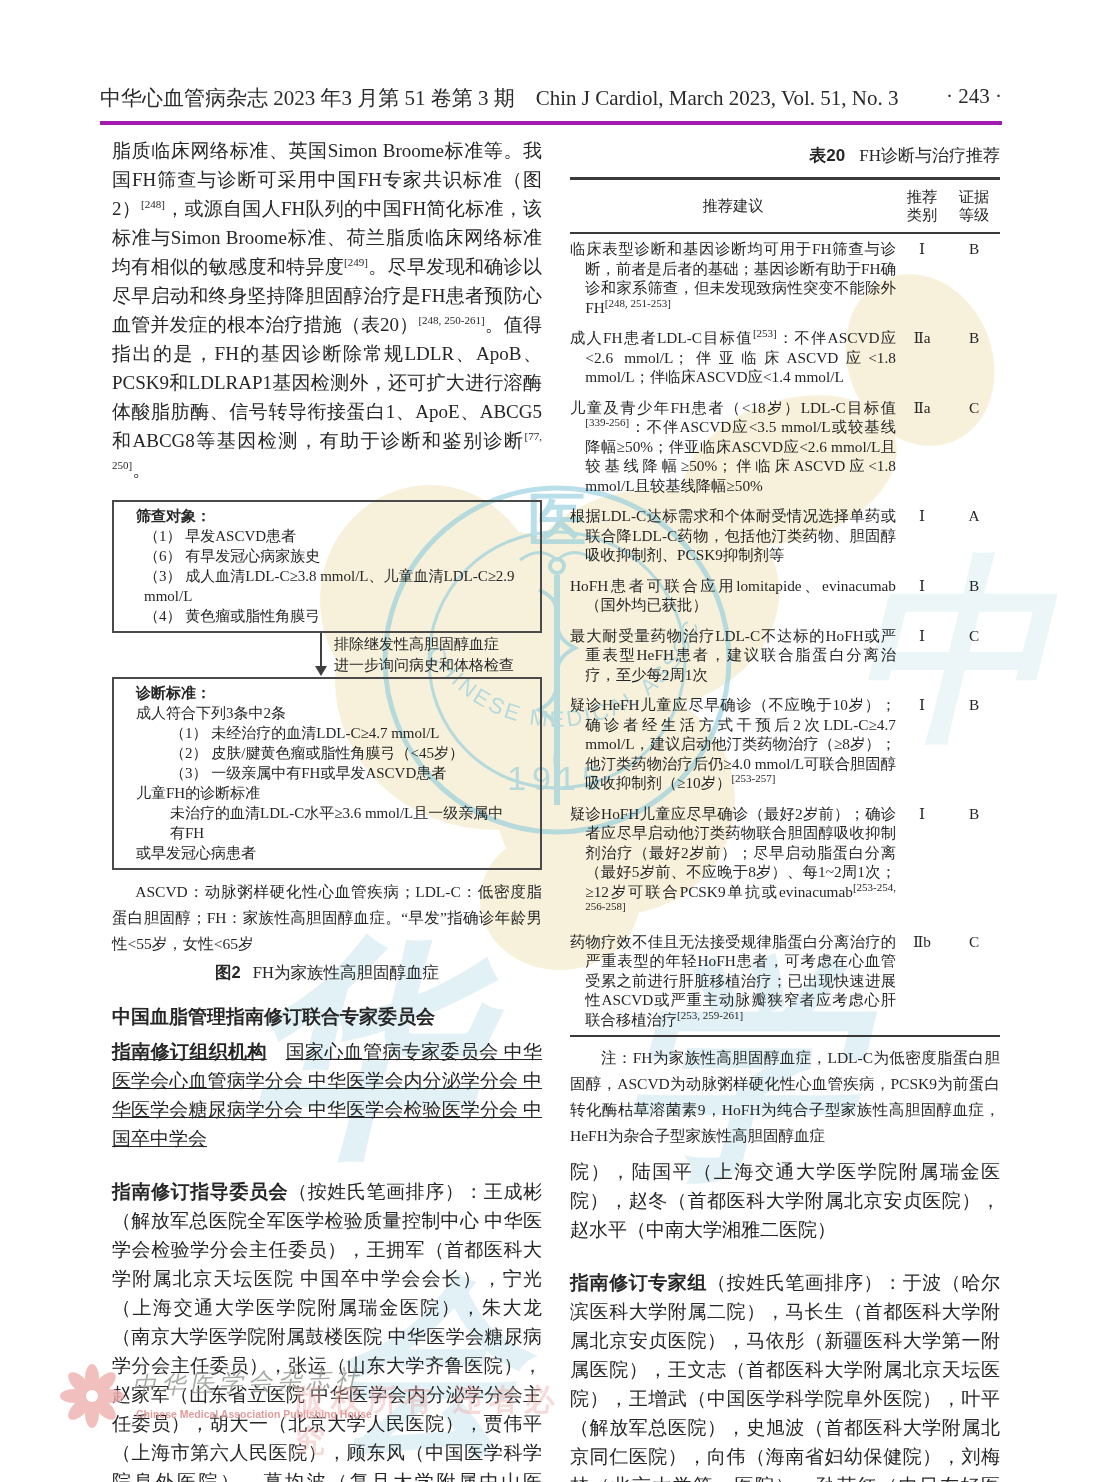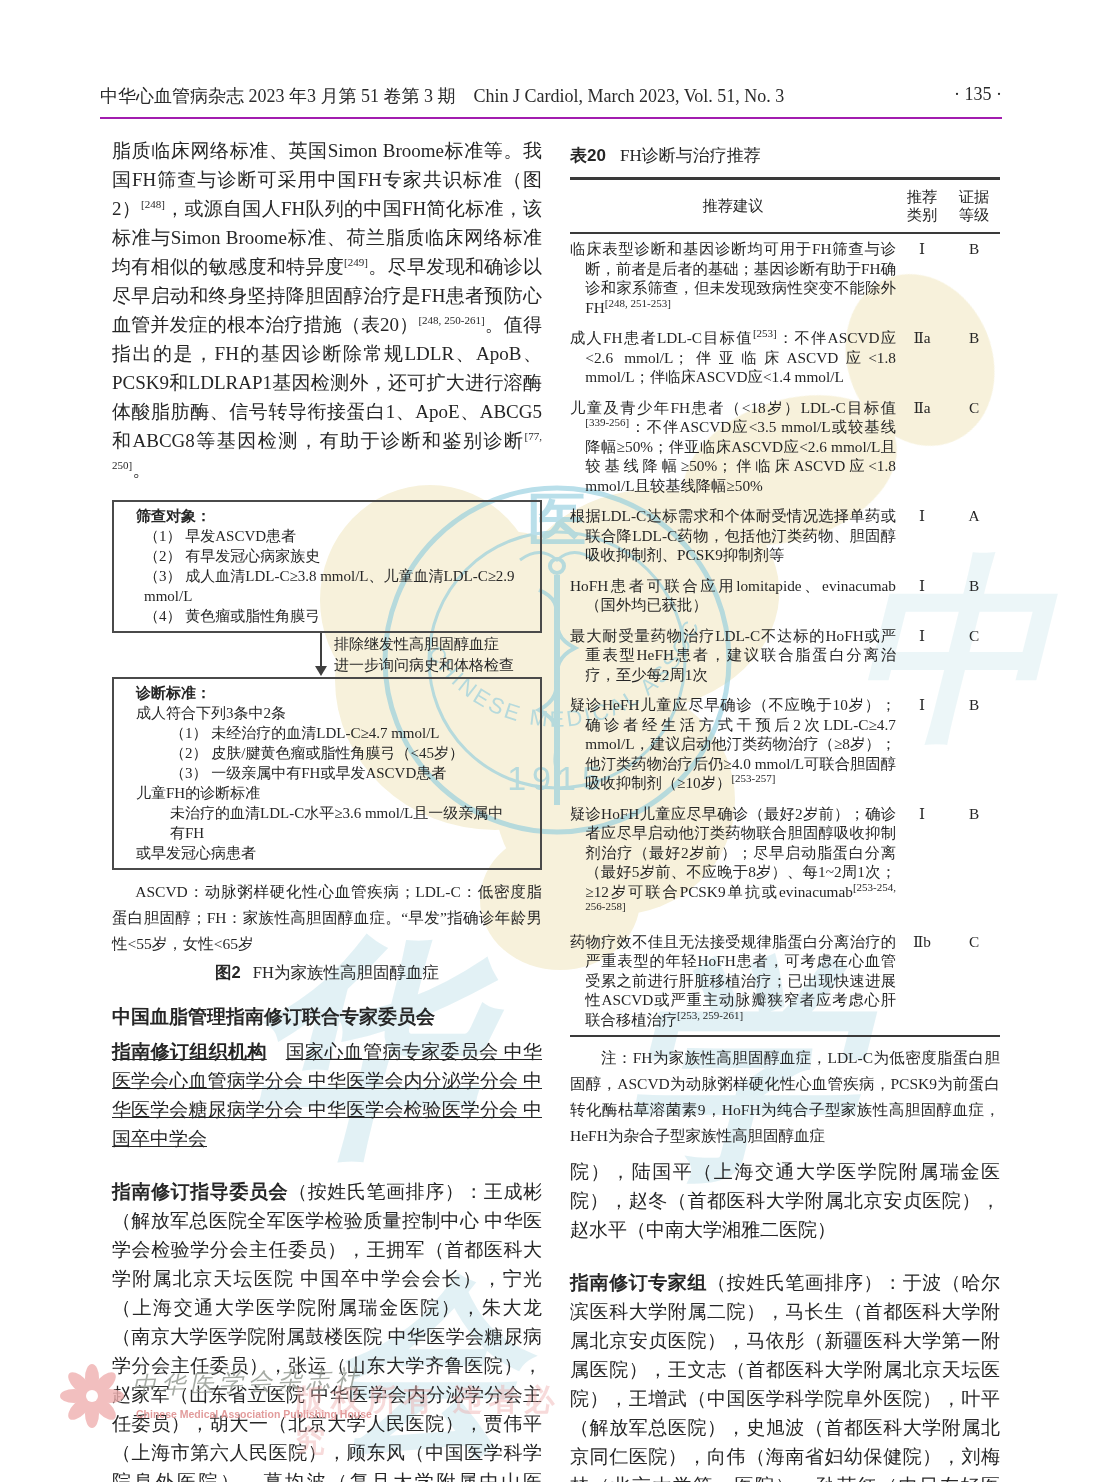--- a/index.html
+++ b/index.html
@@ -3,21 +3,21 @@
 <meta charset="utf-8">
 <style>
   html,body{margin:0;padding:0;background:#e8e8e8;}
   .page{position:relative;width:1100px;height:1482px;background:#ffffff;margin:0 auto;
         font-family:"Liberation Serif","DejaVu Serif",serif;color:#262626;overflow:hidden;}
   .wm-layer{position:absolute;left:0;top:0;width:1100px;height:1482px;pointer-events:none;}
   .content{position:relative;z-index:2;}
 
   
   .pg-header{position:absolute;left:100px;right:98px;top:84px;display:flex;justify-content:space-between;
-             font-size:18px;border-bottom:2px solid #a21caf;padding-bottom:9px;color:#2a2a2a;}
+             font-size:21px;border-bottom:4px solid #a21caf;padding-bottom:9px;color:#2a2a2a;}
 
   
   .col{position:absolute;top:136px;width:430px;}
   .col-left{left:112px;}
   .col-right{left:570px;}
 
   .body-p{font-size:19px;line-height:29px;text-align:justify;margin:0;}
   .hei{font-family:"Liberation Sans","DejaVu Sans",sans-serif;font-weight:bold;}
   sup{font-size:11px;line-height:0;}
 
@@ -36,21 +36,21 @@
   .fig-note{margin:9px 0 0;font-size:15.5px;line-height:26px;text-align:justify;text-indent:1.5em;}
   .fig-caption{margin:5px 0 0;text-align:center;font-size:16.5px;}
   .fig-caption .hei{margin-right:12px;}
 
   .committee-h{font-size:19px;margin:20px 0 0;}
   .p-org{margin-top:7px;text-decoration:underline;}
   .p-org .hei{margin-right:1em;}
   .p-gap{margin-top:24px;}
 
   
-  .tbl-title{text-align:left;font-size:17px;margin:8px 0 10px;}
+  .tbl-title{text-align:right;font-size:17px;margin:8px 0 10px;}
   .tbl-title .hei{margin-right:14px;}
   table.rec{width:100%;border-collapse:collapse;border-top:3px solid #3a3a3a;border-bottom:2px solid #3a3a3a;
             font-size:15.3px;line-height:19.5px;}
   table.rec th{font-weight:normal;border-bottom:2px solid #3a3a3a;padding:8px 0;vertical-align:middle;
                font-size:15.3px;line-height:18px;}
   th.cls-h,th.ev-h{width:52px;text-align:center;}
   td{vertical-align:top;padding:5px 0 6px;}
   td.cls,td.ev{text-align:center;}
   .hang{padding-left:1em;text-indent:-1em;text-align:justify;}
   .tbl-note{font-size:15.5px;line-height:26px;text-align:justify;text-indent:2em;margin:8px 0 0;}
@@ -104,31 +104,31 @@
       <text x="620" y="1150" font-size="235">学</text>
       <text x="330" y="1430" font-size="190">会</text>
       <text x="850" y="720" font-size="200" fill="rgba(125,192,210,0.15)">中</text>
     </g>
   </svg>
 
   <div class="content">
 
     <div class="pg-header">
       <span>中华心血管病杂志 2023 年3 月第 51 卷第 3 期　Chin J Cardiol, March 2023, Vol. 51, No. 3</span>
-      <span>· 135 ·</span>
+      <span>· 243 ·</span>
     </div>
 
     <div class="col col-left">
       <p class="body-p">脂质临床网络标准、英国Simon Broome标准等。我国FH筛查与诊断可采用中国FH专家共识标准（图2）<sup>[248]</sup>，或源自国人FH队列的中国FH简化标准，该标准与Simon Broome标准、荷兰脂质临床网络标准均有相似的敏感度和特异度<sup>[249]</sup>。尽早发现和确诊以尽早启动和终身坚持降胆固醇治疗是FH患者预防心血管并发症的根本治疗措施（表20）<sup>[248, 250-261]</sup>。值得指出的是，FH的基因诊断除常规LDLR、ApoB、PCSK9和LDLRAP1基因检测外，还可扩大进行溶酶体酸脂肪酶、信号转导衔接蛋白1、ApoE、ABCG5和ABCG8等基因检测，有助于诊断和鉴别诊断<sup>[77, 250]</sup>。</p>
 
       <div class="flowchart">
         <div class="fbox">
           <div class="fbox-title">筛查对象：</div>
           <div class="ind1">（1） 早发ASCVD患者</div>
-          <div class="ind1">（2） 有早发冠心病家族史</div>
+          <div class="ind1">（6） 有早发冠心病家族史</div>
           <div class="ind1">（3） 成人血清LDL-C≥3.8 mmol/L、儿童血清LDL-C≥2.9 mmol/L</div>
           <div class="ind1">（4） 黄色瘤或脂性角膜弓</div>
         </div>
         <div class="arrow-zone">
           <div class="arrow-stem"></div>
           <div class="arrow-head"></div>
           <div class="arrow-labels">
             <div>排除继发性高胆固醇血症</div>
             <div>进一步询问病史和体格检查</div>
           </div>

